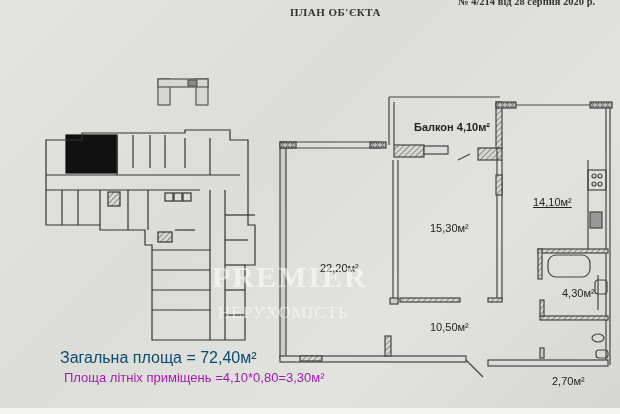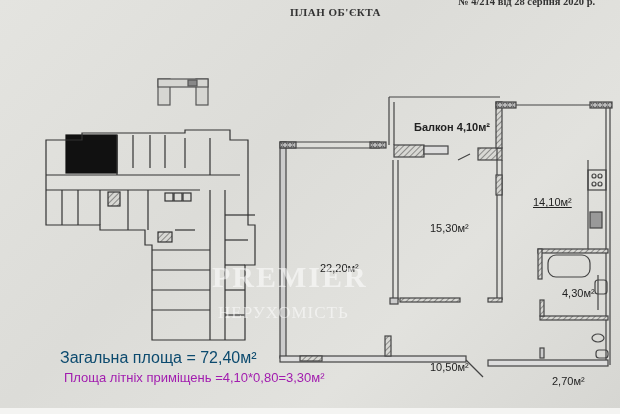--- a/index.html
+++ b/index.html
@@ -146,21 +146,21 @@
     <rect x="488" y="360" width="120" height="6" fill="#ddd"></rect>
     <line x1="466" y1="360" x2="483" y2="377" stroke="#444"></line>
   </g>
 </svg>
 </div>
 
 <div class="lbl" style="left:414px;top:121px;font-size:11px;font-weight:bold;">Балкон 4,10м²</div>
 <div class="lbl" style="left:312px;top:262px;font-size:11px;margin-left:8px;">22,20м²</div>
 <div class="lbl" style="left:430px;top:222px;font-size:11px;">15,30м²</div>
 <div class="lbl" style="left:533px;top:196px;font-size:11px;text-decoration:underline;">14,10м²</div>
-<div class="lbl" style="left:430px;top:321px;font-size:11px;margin-top:40px;">10,50м²</div>
+<div class="lbl" style="left:430px;top:321px;font-size:11px;">10,50м²</div>
 <div class="lbl" style="left:550px;top:287px;font-size:11px;margin-left:12px;">4,30м²</div>
 <div class="lbl" style="left:552px;top:329px;font-size:11px;margin-top:46px;">2,70м²</div>
 
 <div class="total">Загальна площа  = 72,40м²</div>
 <div class="summer">Площа літніх приміщень =4,10*0,80=3,30м²</div>
 
 <div class="wm wm1">PREMIER</div>
 <div class="wm wm2">НЕРУХОМІСТЬ</div>
 
 </body></html>

